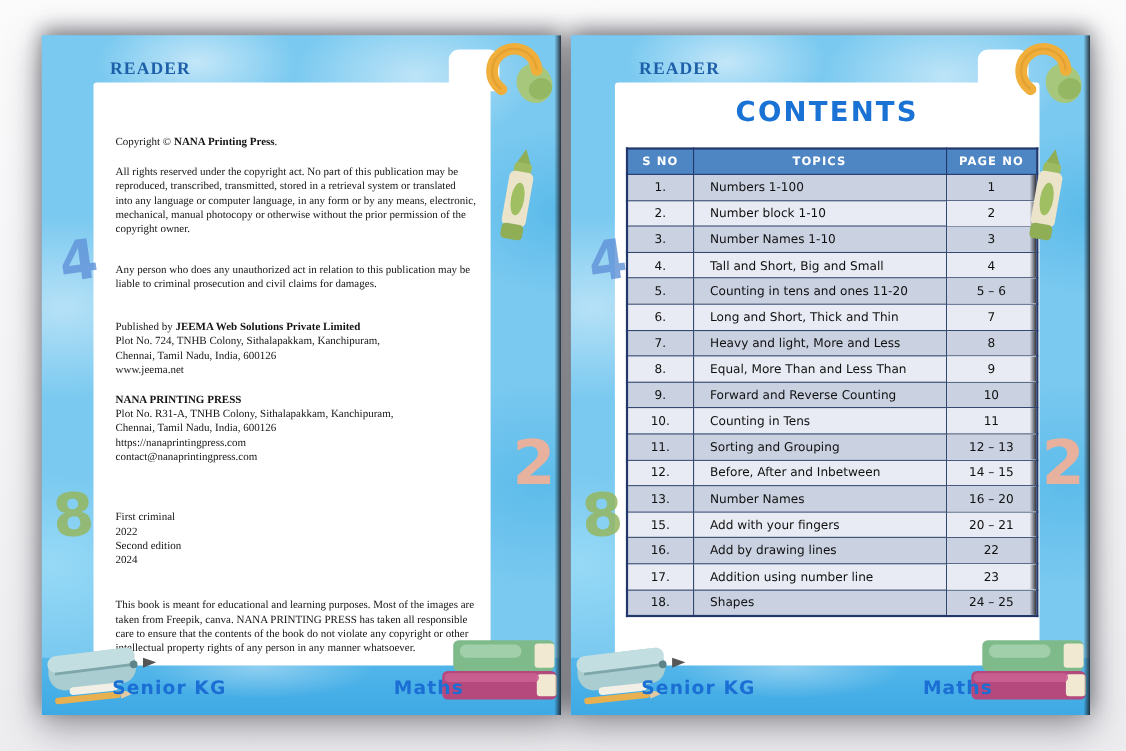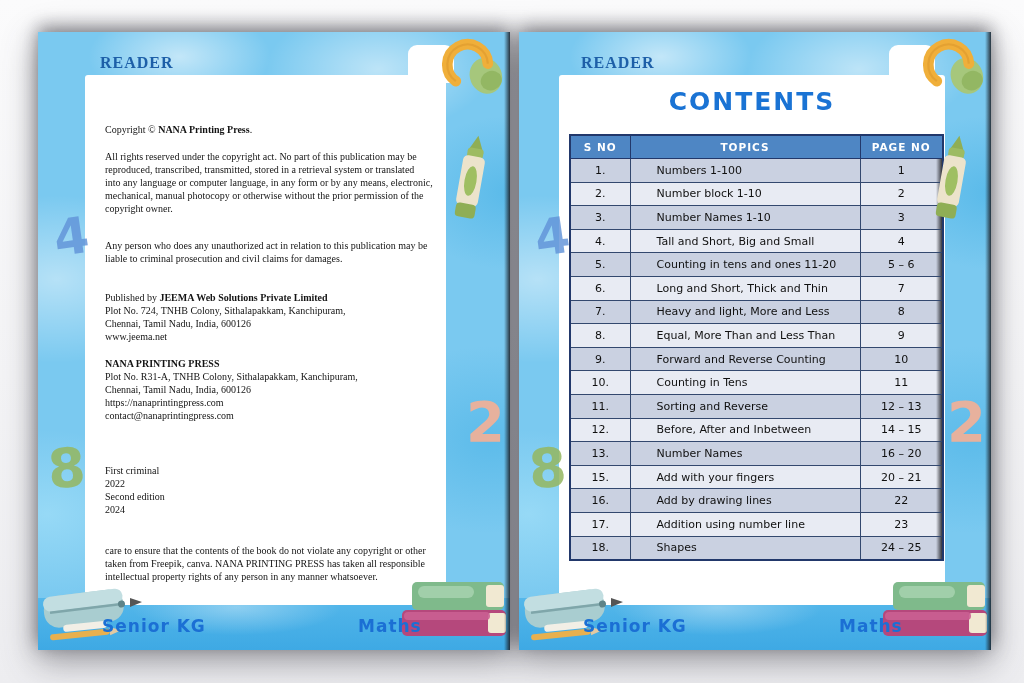--- a/index.html
+++ b/index.html
@@ -83,21 +83,21 @@
     font-family:"DejaVu Sans",sans-serif;border:2px solid #22386b;
   }
   .contents-table th{
     background:#4e86c4;color:#fff;font-size:10.5px;font-weight:700;
     letter-spacing:1px;height:22px;border:1px solid #22386b;padding:0;
   }
   .contents-table td{
     font-size:11px;color:#101010;height:22.6px;border:1px solid #33486e;padding:0;
     text-align:center;
   }
-  .contents-table td.topic{text-align:left;padding-left:26px}
+  .contents-table td.topic{text-align:left;padding-left:15px}
   .contents-table tbody tr:nth-child(odd)  td{background:#cad1e1}
   .contents-table tbody tr:nth-child(even) td{background:#e8ebf3}
   col.c-sno{width:60px} col.c-topic{width:230px} col.c-page{width:83px}
 </style>
 </head>
 <body>
 
 <div class="spread">
 
   <div class="page page-left">
@@ -185,22 +185,23 @@
               <div>contact@nanaprintingpress.com</div>
             </div>
         </div>
         <div class="editions">
             <div>First criminal</div>
             <div>2022</div>
             <div>Second edition</div>
             <div>2024</div>
           </div>
         <div class="disclaimer">
+            <div>This book is meant for educational and learning purposes. Most of the images are</div>
+            <div>taken from Freepik, canva. NANA PRINTING PRESS has taken all responsible</div>
             <div>care to ensure that the contents of the book do not violate any copyright or other</div>
-            <div>taken from Freepik, canva. NANA PRINTING PRESS has taken all responsible</div>
             <div>intellectual property rights of any person in any manner whatsoever.</div>
           </div>
       </div>
     </div>
 
     <div class="footer-text footer-left">Senior KG</div>
     <div class="footer-text footer-right">Maths</div>
   </div>
 
   <div class="page page-right">
@@ -318,21 +319,21 @@
               <td class="topic">Forward and Reverse Counting</td>
               <td class="page">10</td>
             </tr>
             <tr>
               <td class="sno">10.</td>
               <td class="topic">Counting in Tens</td>
               <td class="page">11</td>
             </tr>
             <tr>
               <td class="sno">11.</td>
-              <td class="topic">Sorting and Reverse</td>
+              <td class="topic">Sorting and Grouping</td>
               <td class="page">12 – 13</td>
             </tr>
             <tr>
               <td class="sno">12.</td>
               <td class="topic">Before, After and Inbetween</td>
               <td class="page">14 – 15</td>
             </tr>
             <tr>
               <td class="sno">13.</td>
               <td class="topic">Number Names</td>

